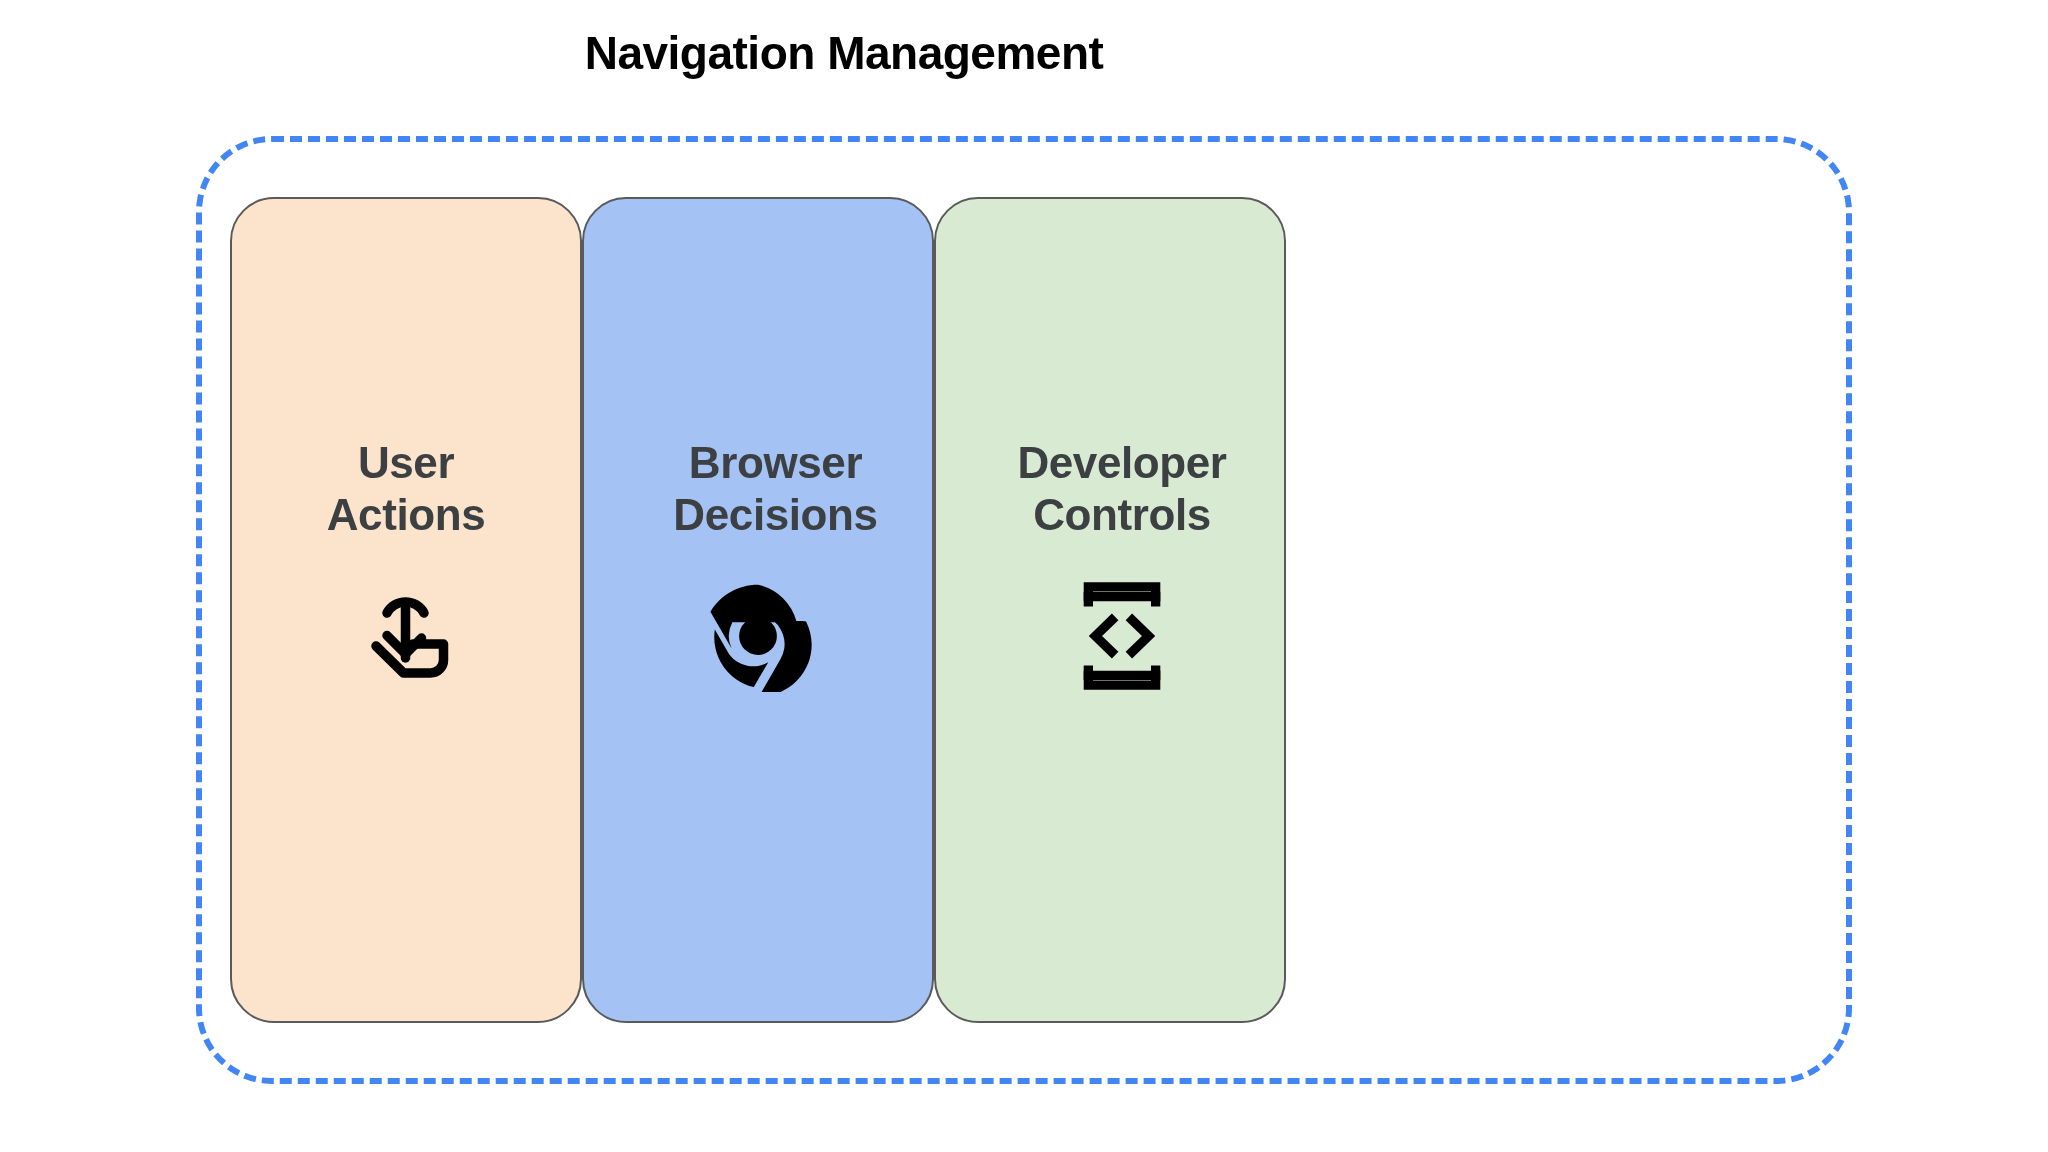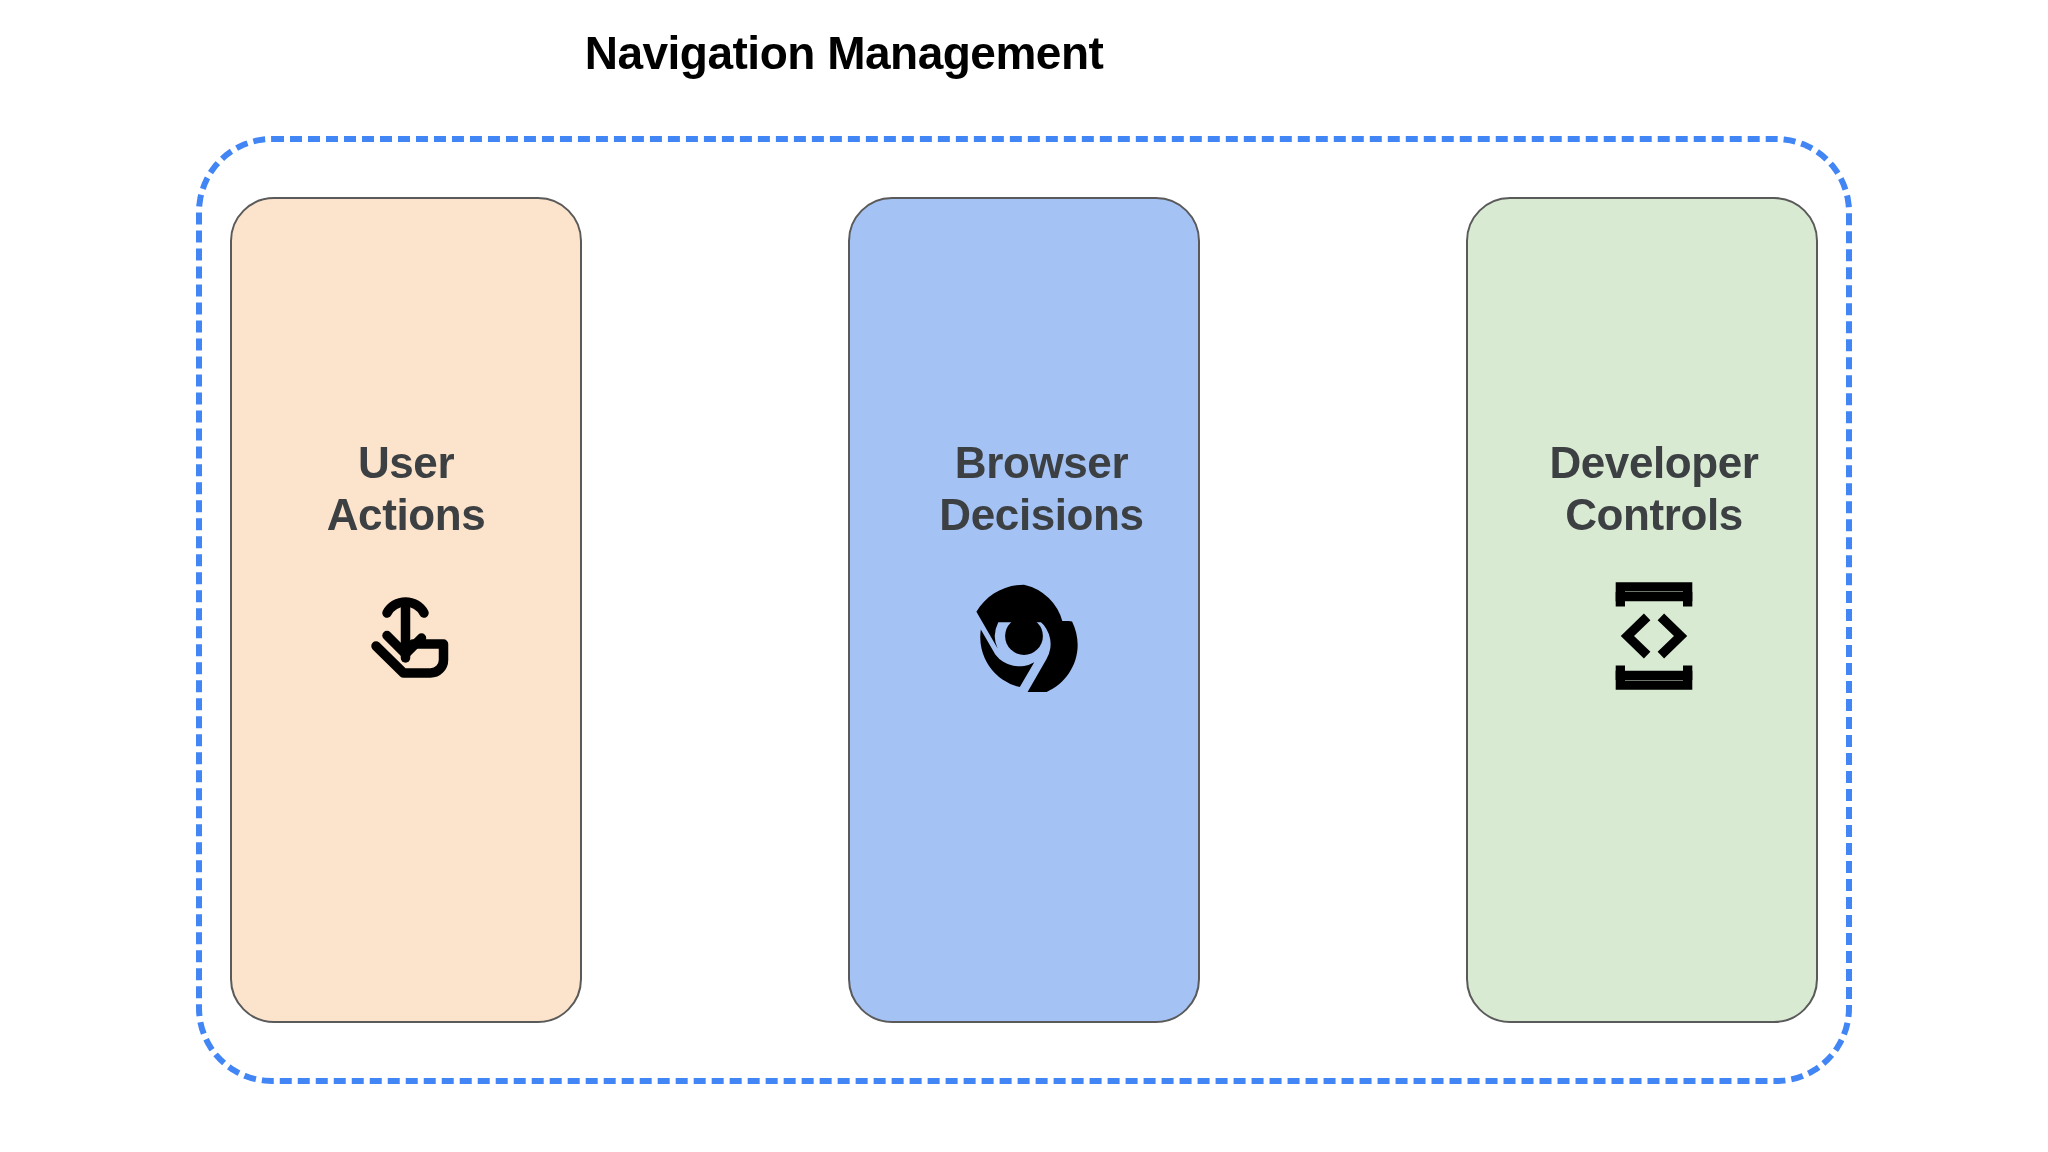--- a/index.html
+++ b/index.html
@@ -45,21 +45,21 @@
   
   .card-row {
     position: absolute;
     left: 196px;
     top: 136px;
     width: 1656px;
     height: 948px;
     display: flex;
     flex-direction: row;
     align-items: center;
-    justify-content: space-between;
+    justify-content: flex-start;
     box-sizing: border-box;
     padding: 0 34px;
   }
 
   .card {
     width: 352px;
     height: 826px;
     box-sizing: border-box;
     border: 2px solid #5a5a5a;
     border-radius: 44px;

